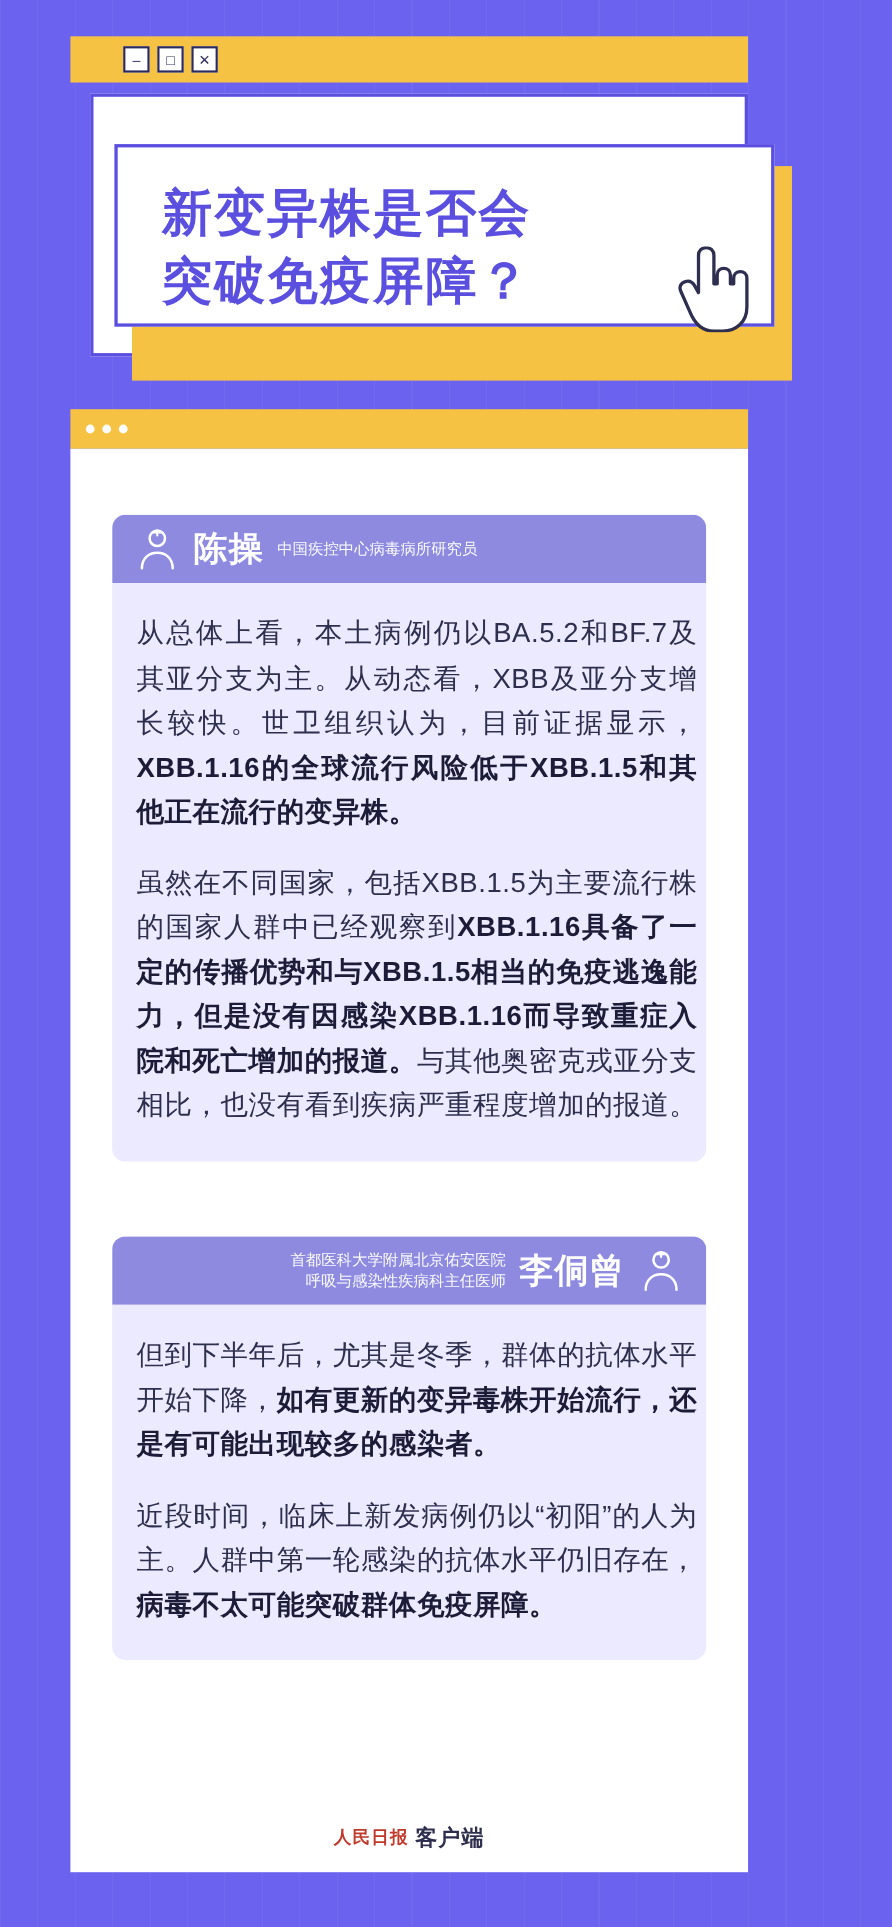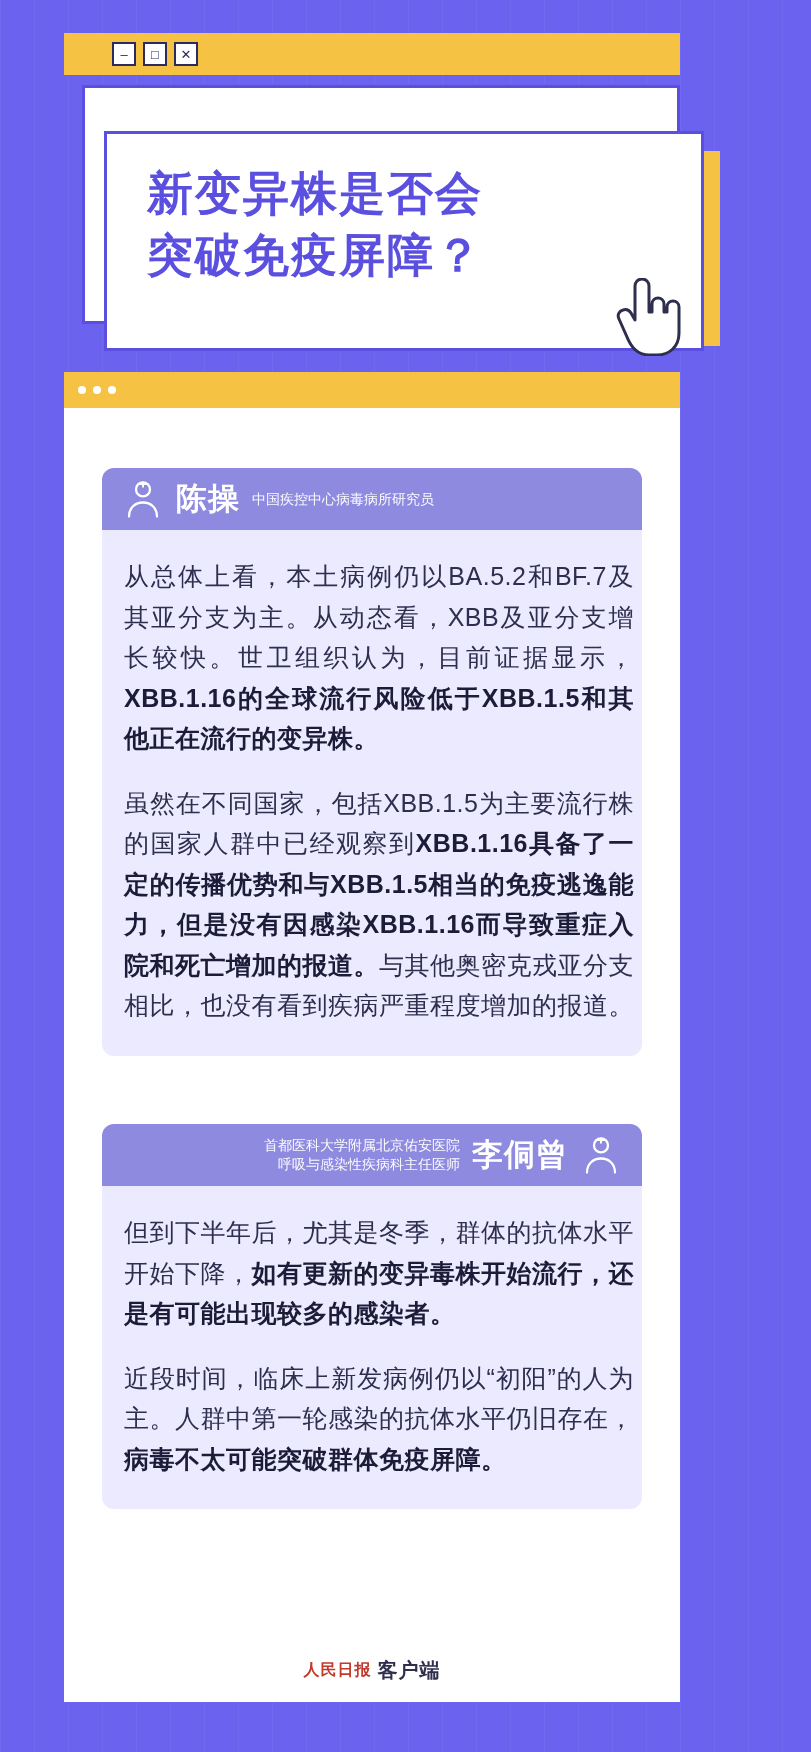--- a/index.html
+++ b/index.html
@@ -80,21 +80,21 @@
     top: 118px;
     width: 600px;
     height: 195px;
     background: #f5c243;
   }
   .title-panel {
     position: absolute;
     left: 40px;
     top: 98px;
     width: 600px;
-    height: 220px;
+    height: 166px;
     background: #ffffff;
     border: 3px solid #5b4fe0;
     box-sizing: border-box;
   }
   .title-text {
     position: absolute;
     left: 40px;
     top: 28px;
     width: 520px;
     font-size: 46px;

